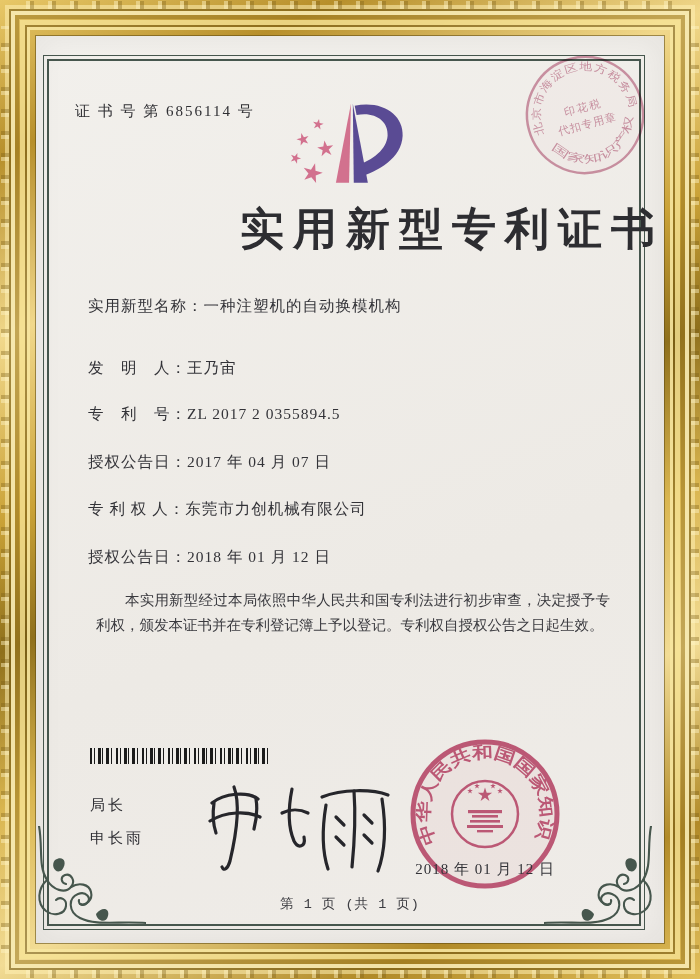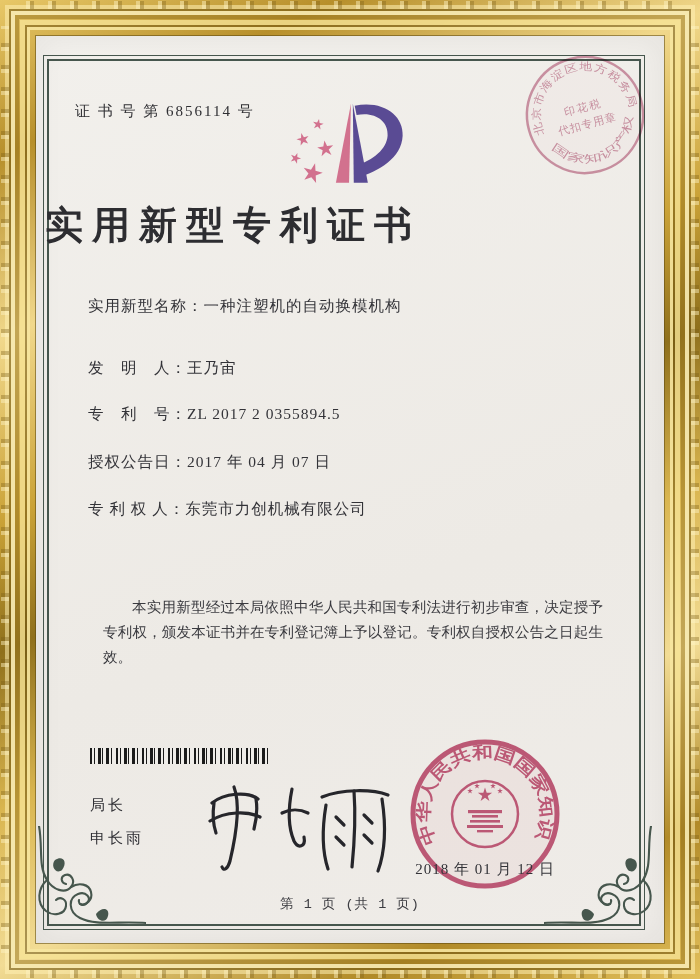--- a/index.html
+++ b/index.html
@@ -36,30 +36,30 @@
   .flourish path.fill { fill:var(--border_green,#46564d); stroke:none; }
 
   .certno { position:absolute; left:39px; top:66px; font-size:15px; letter-spacing:2px; color:#2f2f33; }
 
   .logo { position:absolute; left:50%; margin-left:-68px; top:64px; width:136px; height:94px; }
 
   .tax-seal { position:absolute; left:486px; top:16px; width:126px; height:126px;
     transform:rotate(-15deg); opacity:.8; mix-blend-mode:multiply; }
   .tax-seal text { fill:var(--tax_pink,#c9809a); font-family:"Liberation Serif",serif; }
 
-  .title { position:absolute; left:0; right:0; top:164px; text-align:left;
-    font-size:38px; font-weight:700; letter-spacing:9px; padding-left:9px; color:#2d2d31; }
+  .title { position:absolute; left:0; right:0; top:164px; text-align:right;
+    font-size:44px; font-weight:700; letter-spacing:9px; padding-left:9px; color:#2d2d31; }
 
   .field { position:absolute; left:52px; font-size:15.5px; color:#333338; white-space:nowrap; }
   .flabel { letter-spacing:1px; }
   .fvalue { letter-spacing:1px; }
 
   .paras { position:absolute; left:52px; right:46px; top:544px; font-size:14.5px; line-height:25px;
     color:#3a3a3f; text-align:justify; }
-  .paras p { margin:15px; text-indent:2em; }
+  .paras p { margin:8px; text-indent:2em; }
 
   .barcode { position:absolute; left:54px; top:712px; width:178px; height:16px;
     background:repeating-linear-gradient(90deg,
       #1b1b1b 0 2px, #efede9 2px 4px, #1b1b1b 4px 5px, #efede9 5px 8px,
       #1b1b1b 8px 11px, #efede9 11px 12px, #1b1b1b 12px 13px, #efede9 13px 16px,
       #1b1b1b 16px 19px, #efede9 19px 21px, #1b1b1b 21px 22px, #efede9 22px 26px); }
 
   .role { position:absolute; left:54px; top:760px; font-size:15px; letter-spacing:3px; color:#2f2f34; }
   .dirname { position:absolute; left:54px; top:793px; font-size:15px; letter-spacing:3px; color:#2f2f34; }
 
@@ -146,20 +146,23 @@
       <span class="flabel">发　明　人：</span><span class="fvalue">王乃宙</span>
     </div>
     <div class="field" style="top:368px">
       <span class="flabel">专　利　号：</span><span class="fvalue">ZL 2017 2 0355894.5</span>
     </div>
     <div class="field" style="top:416px">
       <span class="flabel">授权公告日：</span><span class="fvalue">2017 年 04 月 07 日</span>
     </div>
     <div class="field" style="top:463px">
       <span class="flabel">专 利 权 人：</span><span class="fvalue">东莞市力创机械有限公司</span>
+    </div>
+    <div class="field" style="top:511px">
+      <span class="flabel">授权公告日：</span><span class="fvalue">2018 年 01 月 12 日</span>
     </div>
 
     <div class="paras">
       <p>本实用新型经过本局依照中华人民共和国专利法进行初步审查，决定授予专利权，颁发本证书并在专利登记簿上予以登记。专利权自授权公告之日起生效。</p>
     </div>
 
     <div class="barcode"></div>
 
     <div class="role">局长</div>
     <div class="dirname">申长雨</div>

